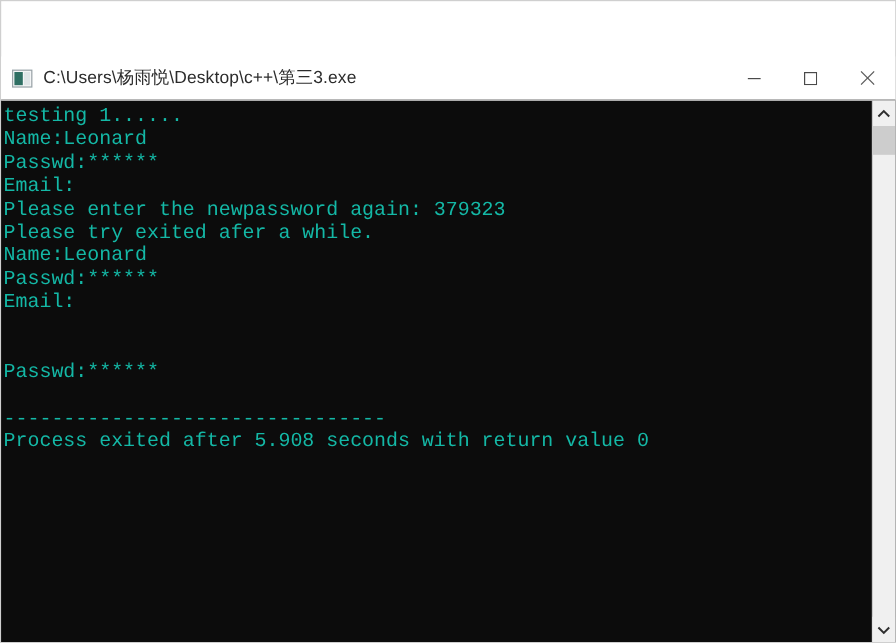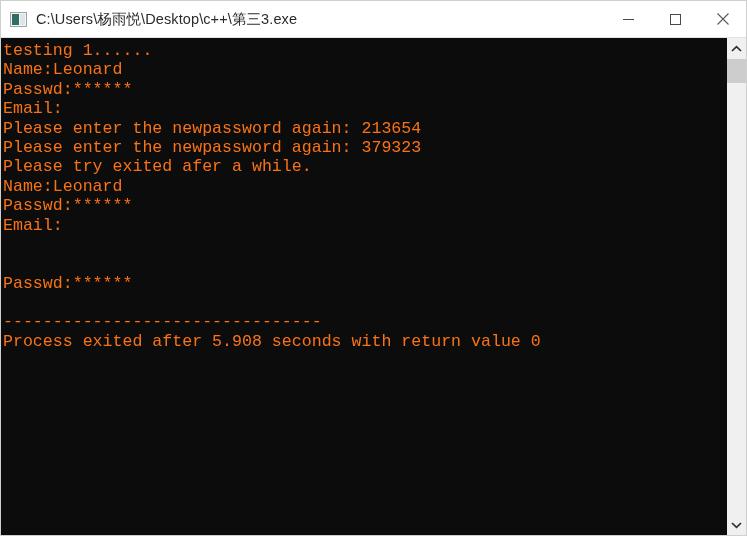--- a/index.html
+++ b/index.html
@@ -30,20 +30,21 @@
 
   
   .titlebar {
     height: 36px;
     min-height: 36px;
     background: #ffffff;
     display: flex;
     align-items: center;
     position: relative;
     user-select: none;
+    margin-top: 46px;
   }
   .title-icon {
     width: 17px;
     height: 15px;
     margin-left: 9px;
     margin-right: 9px;
     flex: 0 0 auto;
     position: relative;
   }
   .title-icon .frame {
@@ -104,21 +105,21 @@
     flex: 1 1 auto;
     background: #0c0c0c;
     padding: 3px 0 0 2px;
     box-sizing: border-box;
     overflow: hidden;
   }
   .line {
     font-family: "Liberation Mono", "DejaVu Sans Mono", monospace;
     font-size: 16.6px;
     line-height: 19.4px;
-    color: #f97316;
+    color: #14b8a6;
     white-space: pre;
     letter-spacing: 0px;
     height: 19.4px;
   }
   .line.blank { color: transparent; }
 
   
   .scrollbar {
     width: 19px;
     min-width: 19px;
@@ -192,21 +193,20 @@
     </div>
   </div>
 
   <div class="console-wrap">
 
     <div class="console" id="console-output">
         <div class="line">testing 1......</div>
         <div class="line">Name:Leonard</div>
         <div class="line">Passwd:******</div>
         <div class="line">Email:</div>
-        <div class="line">Please enter the newpassword again: 213654</div>
         <div class="line">Please enter the newpassword again: 379323</div>
         <div class="line">Please try exited afer a while.</div>
         <div class="line">Name:Leonard</div>
         <div class="line">Passwd:******</div>
         <div class="line">Email:</div>
         <div class="line blank">&nbsp;</div>
         <div class="line blank">&nbsp;</div>
         <div class="line">Passwd:******</div>
         <div class="line blank">&nbsp;</div>
         <div class="line">--------------------------------</div>

